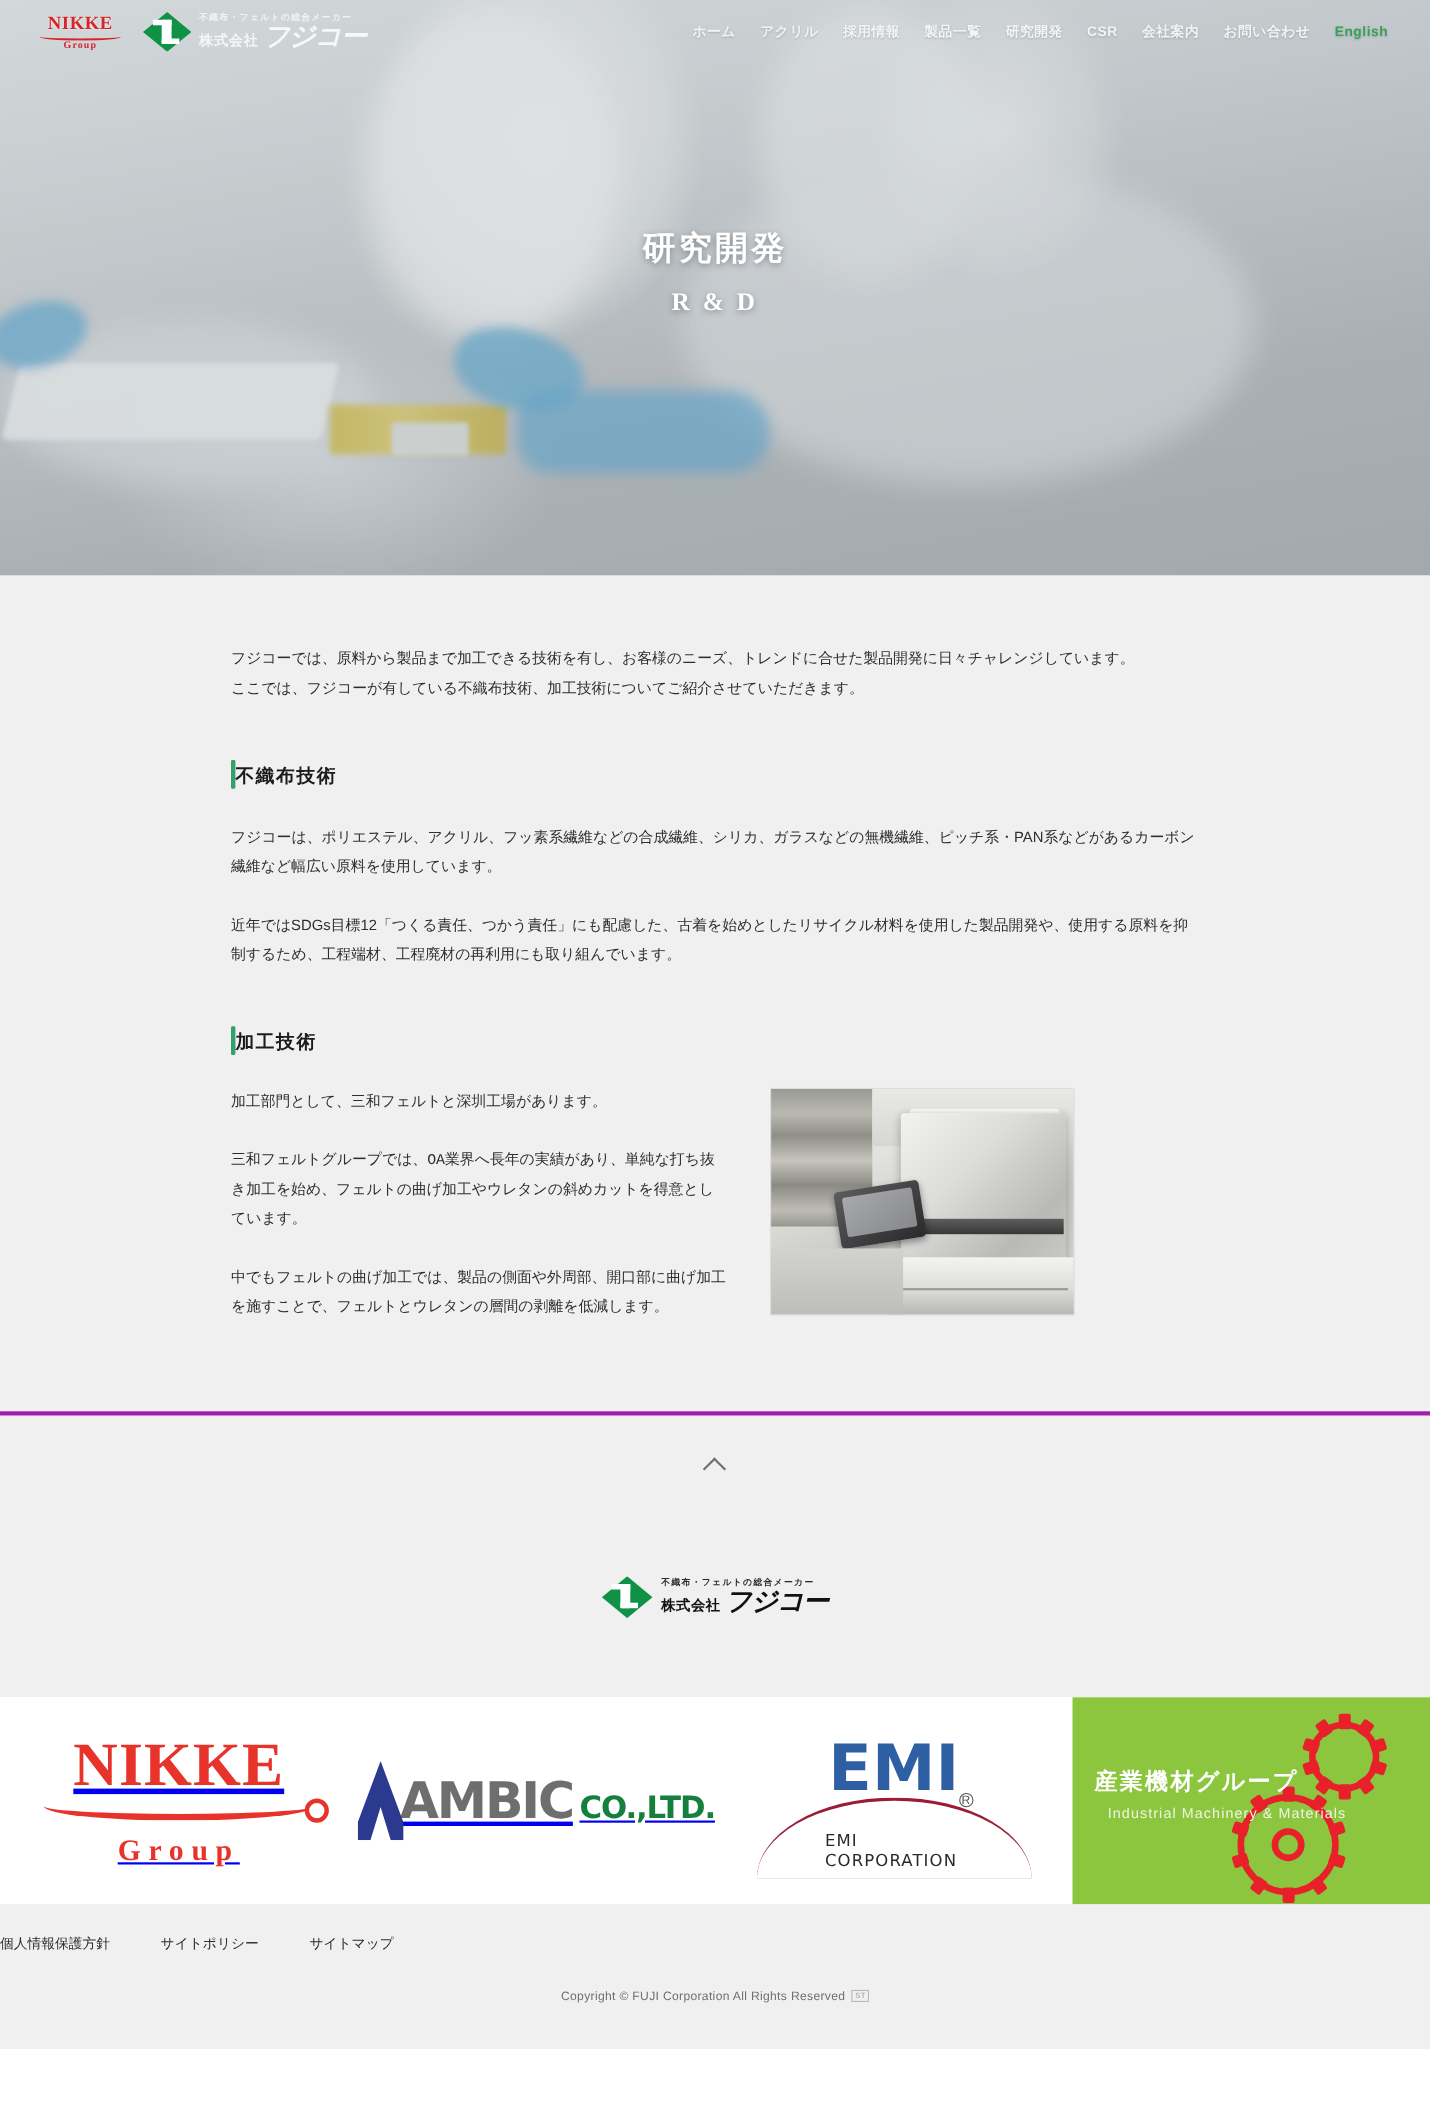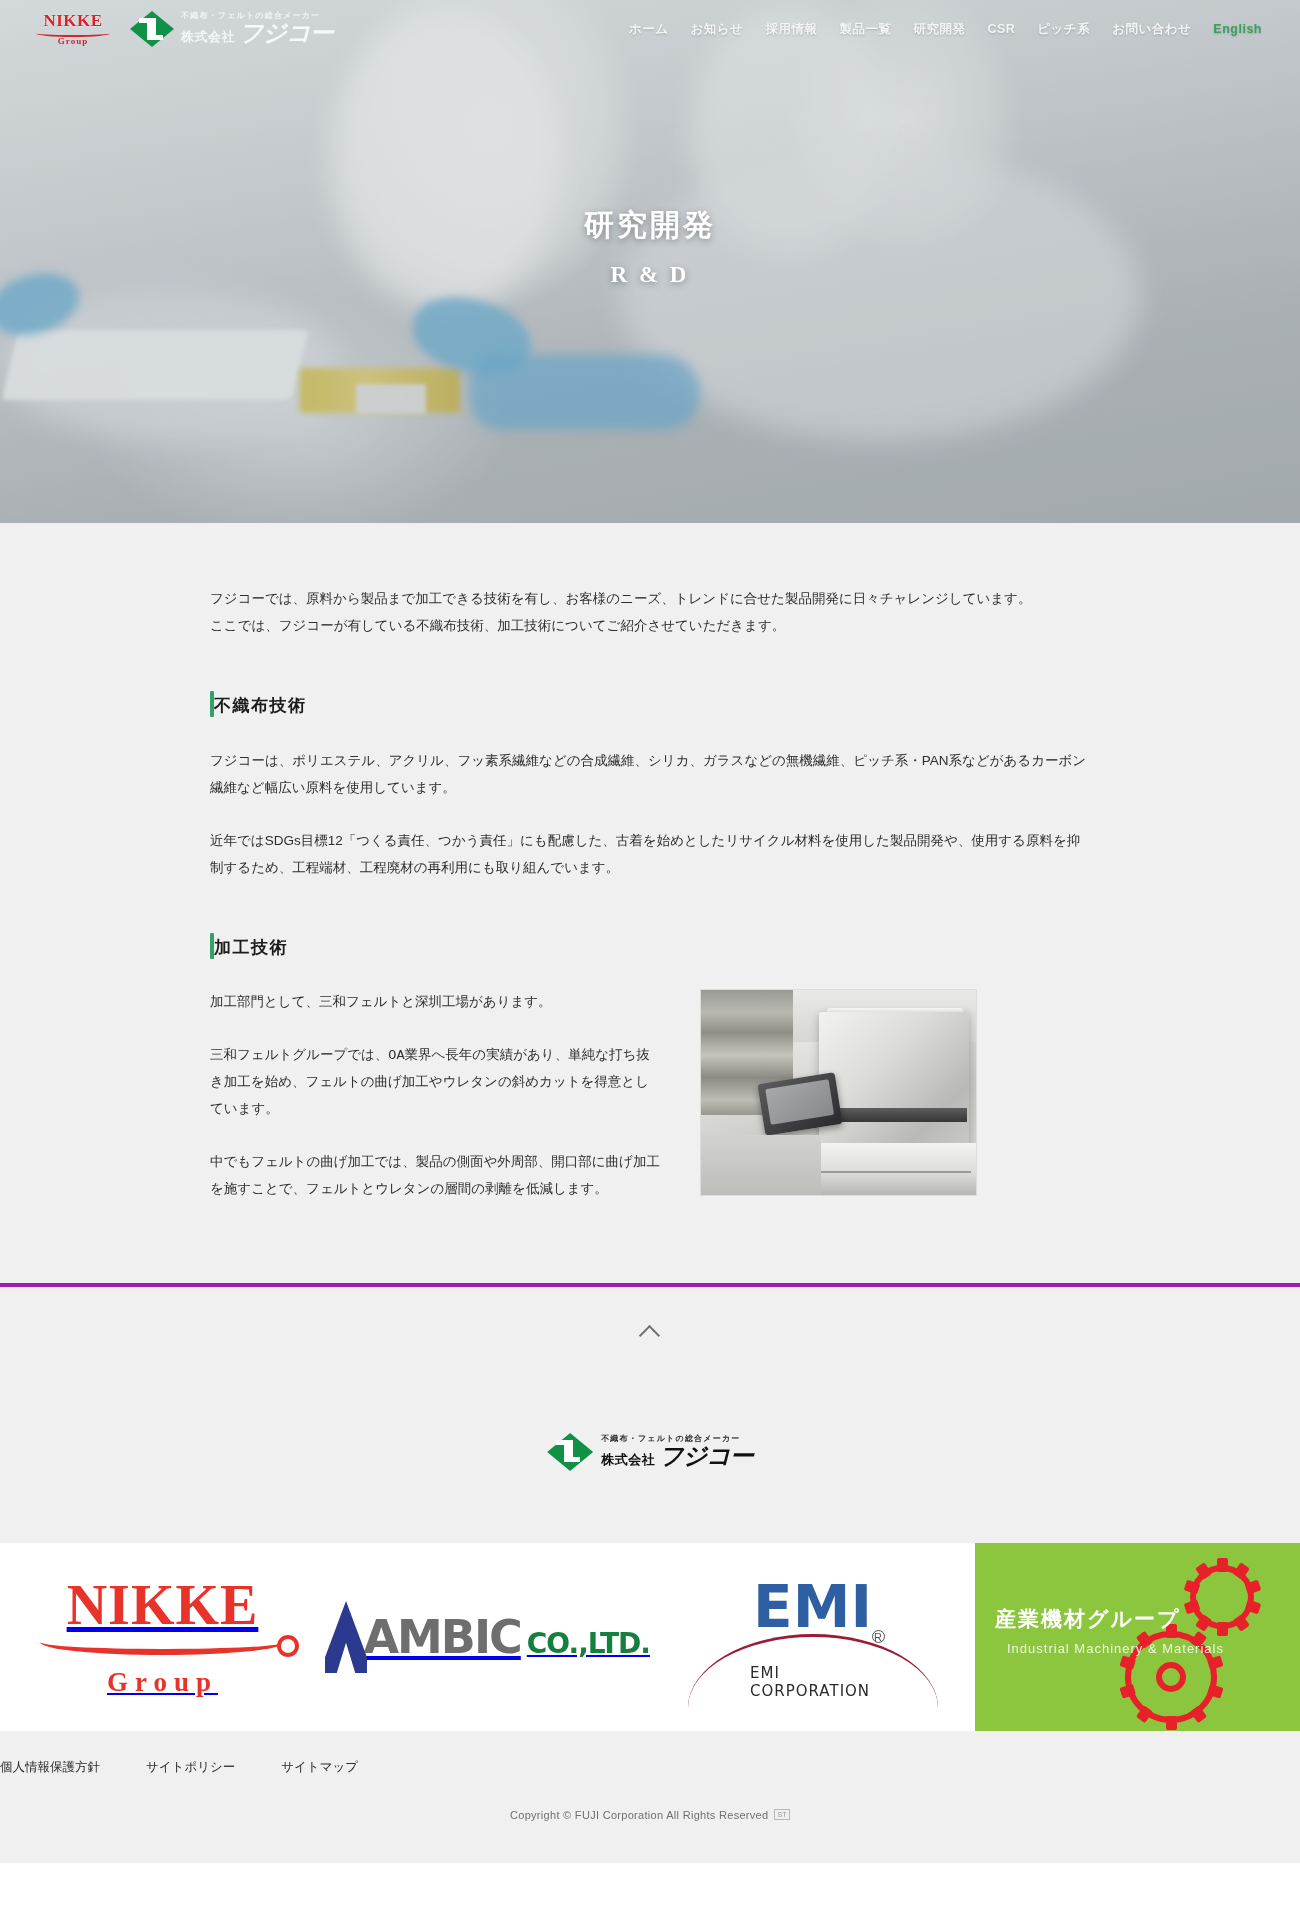--- a/index.html
+++ b/index.html
@@ -361,26 +361,26 @@
           <div class="fujiko-name">
             <span class="fujiko-kk">株式会社</span>
             <span class="fujiko-big">フジコー</span>
           </div>
         </div>
       </div>
     </div>
 
     <nav class="nav">
       <a href="#">ホーム</a>
-      <a href="#">お知らせ</a>
+      <a href="#">アクリル</a>
       <a href="#">採用情報</a>
       <a href="#">製品一覧</a>
       <a href="#">研究開発</a>
       <a href="#">CSR</a>
-      <a href="#">ピッチ系</a>
+      <a href="#">会社案内</a>
       <a href="#">お問い合わせ</a>
       <a href="#" class="english">English</a>
     </nav>
   </div>
 
   <div class="hero-title">
     <div class="jp">研究開発</div>
     <div class="en">R &amp; D</div>
   </div>
 </div>

